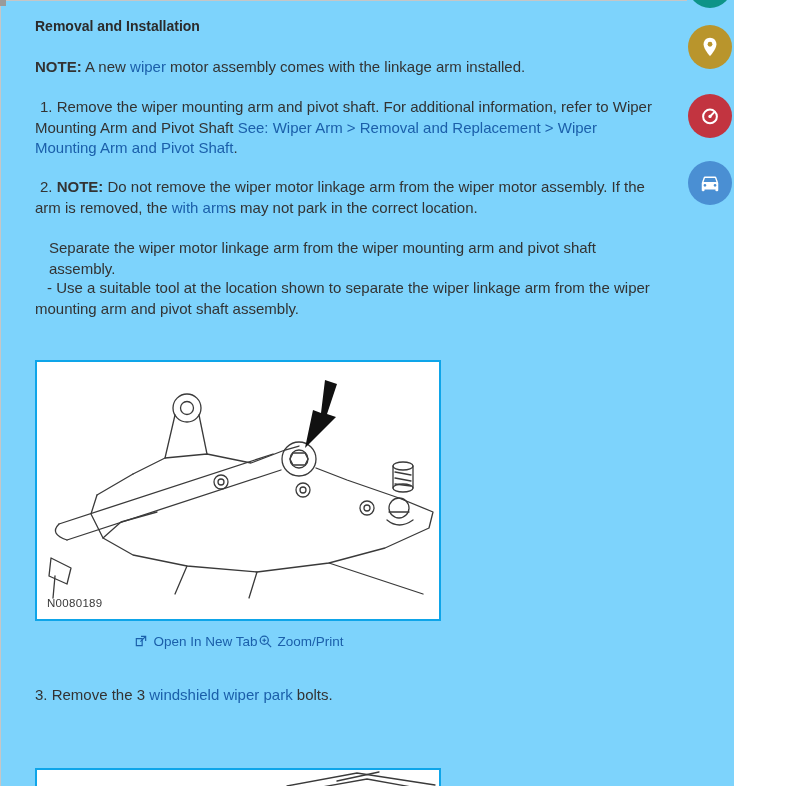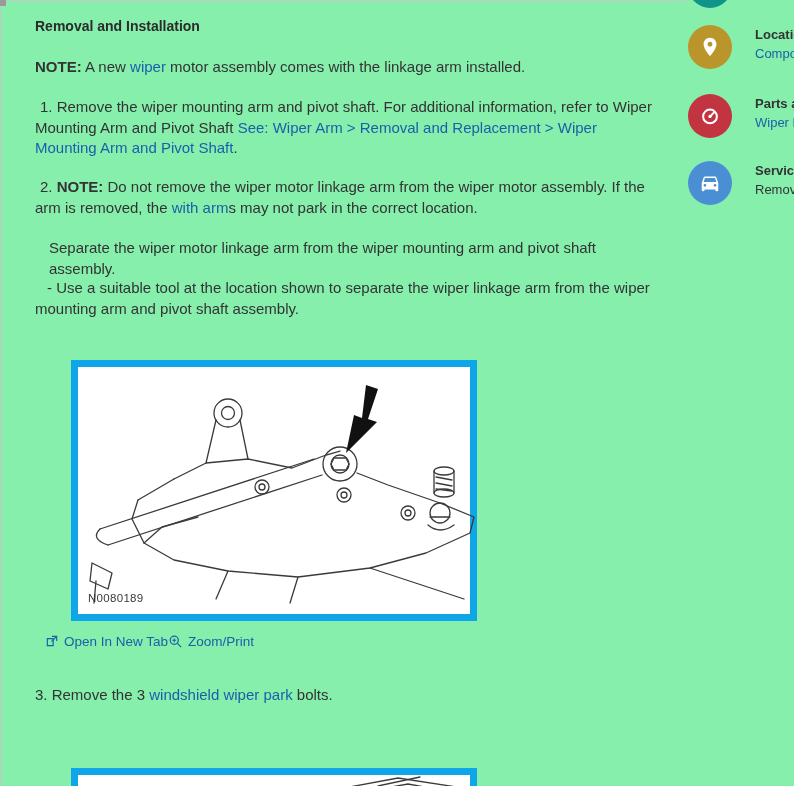--- a/index.html
+++ b/index.html
@@ -1,39 +1,39 @@
 <!DOCTYPE html>
 <html><head>
 <meta charset="utf-8">
 <style>
   * { margin:0; padding:0; box-sizing:border-box; }
   html,body { background:#fff; }
   body { font-family:"Liberation Sans","DejaVu Sans",sans-serif; }
-  .page { position:relative; width:794px; height:786px; background:#86efac; overflow:hidden; }
+  .page { position:relative; width:734px; height:786px; background:#7dd3fc; overflow:hidden; }
 
   .edge-top  { position:absolute; top:0; left:0; width:687px; height:1px; background:#c6c6c6; }
   .edge-left { position:absolute; top:0; left:0; width:1px; height:786px; background:#c6c6c6; }
   .edge-corner { position:absolute; top:0; left:0; width:6px; height:6px; background:#9a9a9a; }
 
   .tb { position:absolute; left:35px; width:618px; font-size:15px; line-height:20.5px; color:#333; }
   .heading { font-size:14px; font-weight:700; color:#2b2b2b; }
   b { font-weight:700; }
   a { color:#1b5faa; text-decoration:none; cursor:pointer; }
   .step { text-indent:5px; }
   .indent14 { padding-left:14px; }
   .dash { text-indent:12px; }
 
-  .figure-box { position:absolute; left:35px; width:406px; background:#fff; border:7px solid #0ea5e9;margin-left:36px; }
+  .figure-box { position:absolute; left:35px; width:406px; background:#fff; border:2px solid #0ea5e9; }
   .fig1 { top:360px; height:261px; }
   .fig2 { top:768px; height:40px; }
   .figure-box svg { position:absolute; top:0; left:0; }
   .fig-label { position:absolute; left:10px; bottom:10px; font-size:11.5px; color:#3a3a3a; letter-spacing:.3px; }
 
   .fig-links { position:absolute; top:622px; left:35px; width:406px; height:26px;
-               display:flex; justify-content:flex-start; align-items:center; padding:12px 8px 0 10px; }
+               display:flex; justify-content:center; align-items:center; padding:12px 8px 0 10px; }
   .fig-links a { display:flex; align-items:center; gap:5px; font-size:13.5px; }
   .fig-links svg { display:block; }
 
   .sb-item { position:absolute; left:688px; width:220px; height:44px; display:flex; gap:23px; }
   .sb-circle { width:44px; height:44px; border-radius:50%; display:flex; align-items:center; justify-content:center; flex:0 0 44px; }
   .c-teal { background:#0e9488; }
   .c-gold { background:#b9952c; }
   .c-red  { background:#c23440; }
   .c-blue { background:#4a8fd3; }
   .sb-title { font-size:13px; font-weight:700; color:#333; line-height:19px; white-space:nowrap; }

